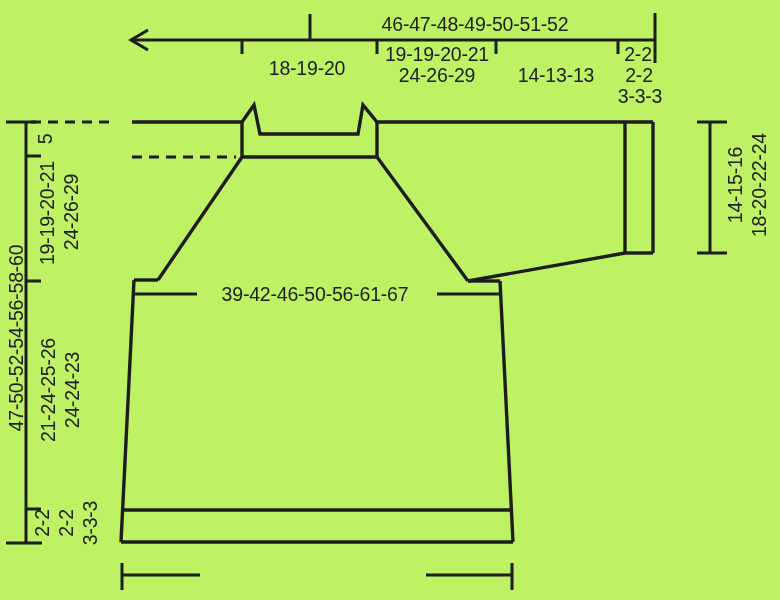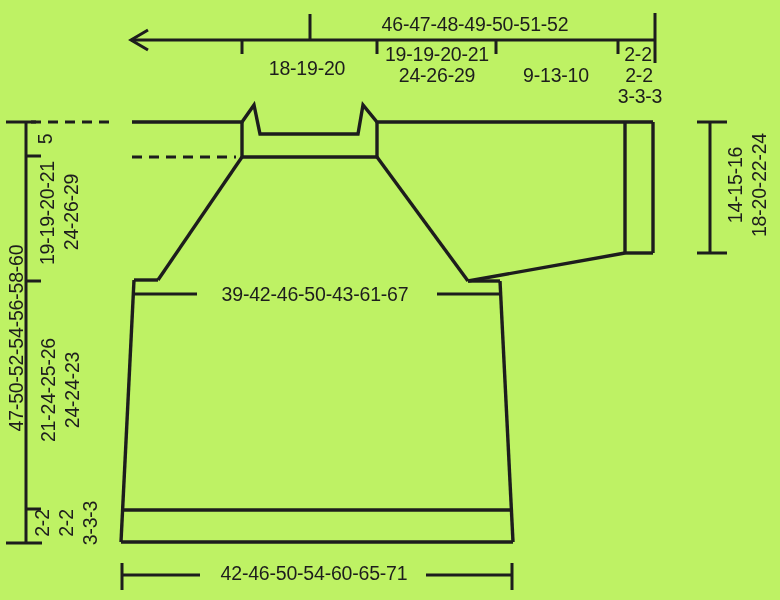--- a/index.html
+++ b/index.html
@@ -87,21 +87,21 @@
     </g>
   </svg>
 
   <div class="lbl" style="left:475px;top:25px">46-47-48-49-50-51-52</div>
 
   <div class="lbl" style="left:307px;top:69px">18-19-20</div>
 
   <div class="lbl" style="left:437px;top:55px">19-19-20-21</div>
   <div class="lbl" style="left:437px;top:76px">24-26-29</div>
 
-  <div class="lbl" style="left:556px;top:76px">9-13-10</div>
+  <div class="lbl" style="left:556px;top:76px">14-13-13</div>
 
   <div class="lbl" style="left:638px;top:55px">2-2</div>
   <div class="lbl" style="left:639px;top:76px">2-2</div>
   <div class="lbl" style="left:640px;top:97px">3-3-3</div>
 
   <div class="lbl rot" style="left:46px;top:139px">5</div>
 
   <div class="lbl rot" style="left:48px;top:213px">19-19-20-21</div>
   <div class="lbl rot" style="left:72px;top:212px">24-26-29</div>
 
@@ -110,16 +110,15 @@
   <div class="lbl rot" style="left:49px;top:390px">21-24-25-26</div>
   <div class="lbl rot" style="left:73px;top:390px">24-24-23</div>
 
   <div class="lbl rot" style="left:43px;top:523px">2-2</div>
   <div class="lbl rot" style="left:67px;top:523px">2-2</div>
   <div class="lbl rot" style="left:91px;top:523px">3-3-3</div>
 
   <div class="lbl rot" style="left:736px;top:185px">14-15-16</div>
   <div class="lbl rot" style="left:760px;top:185px">18-20-22-24</div>
 
-  <div class="lbl" style="left:315px;top:295px">39-42-46-50-43-61-67</div>
-  <div class="lbl" style="left:314px;top:574px">42-46-50-54-60-65-71</div>
+  <div class="lbl" style="left:315px;top:295px">39-42-46-50-56-61-67</div>
 
 </div>
 
 </body></html>

